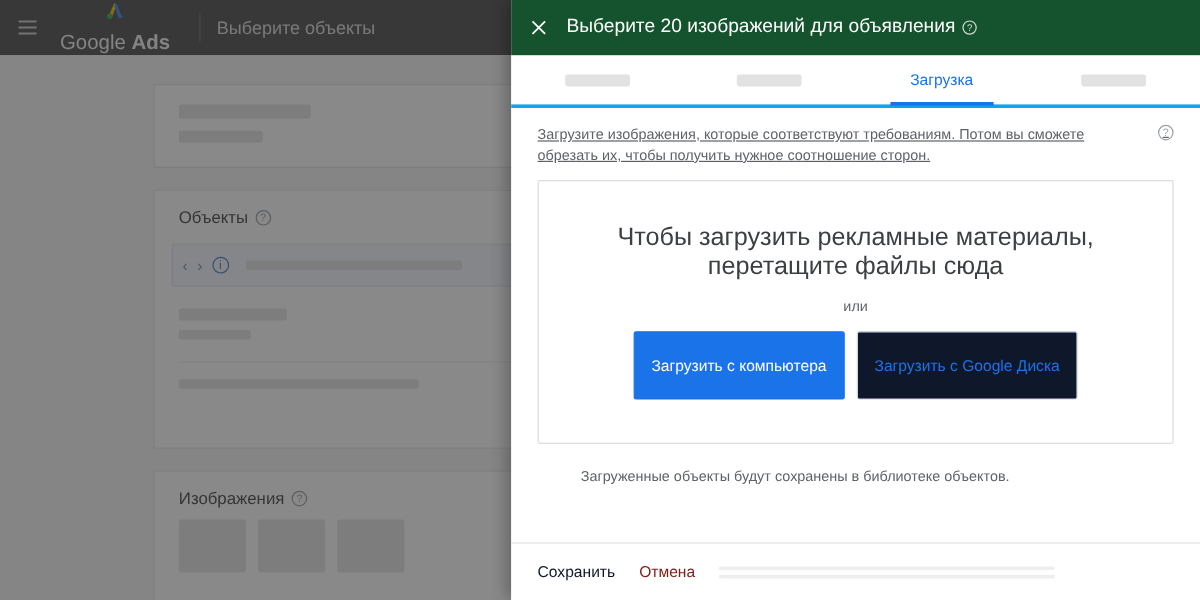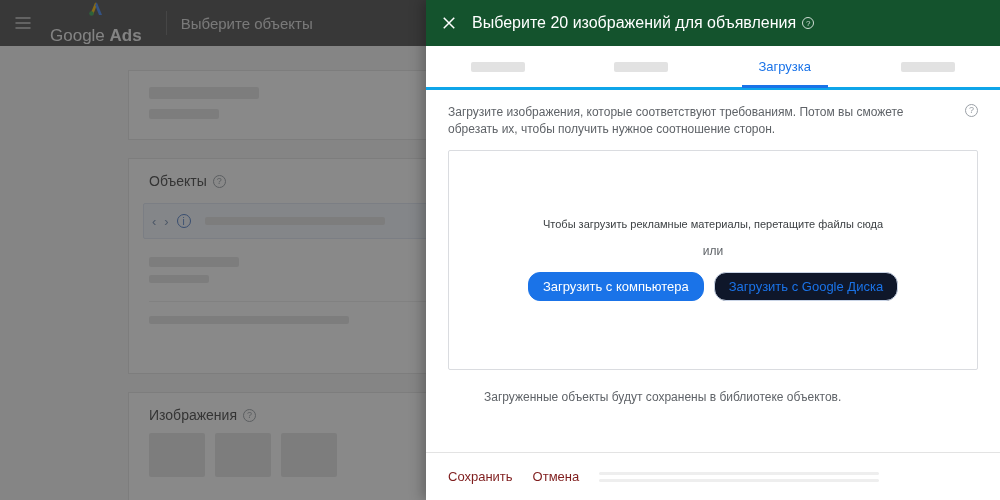--- a/index.html
+++ b/index.html
@@ -62,40 +62,40 @@
     display:inline-flex; align-items:center; justify-content:center; opacity:.8; }
 
   .tabs { display:flex; height:44px; border-bottom:3px solid #0ea5e9; align-items:flex-end; flex-shrink:0;}
   .tab { flex:1; display:flex; align-items:center; justify-content:center; height:100%;
     font-size:13px; color:#5a5a5a; position:relative; }
   .tab .tab-ph { width:54px; height:10px; background:#e2e2e2; border-radius:2px; }
   .tab.active { color:#1a73e8; font-weight:500; }
   .tab.active::after { content:""; position:absolute; left:20%; right:20%; bottom:-1px; height:3px; background:#1a73e8; }
 
   .panel-body { padding:14px 22px 0; flex:1; overflow:hidden; }
-  .instr { color:#5f6368; font-size:12px; line-height:1.4; display:flex; gap:14px; }
+  .instr { color:#5f6368; font-size:12px; line-height:1.4; display:flex; gap:14px;text-decoration:underline; }
   .dropzone {
     margin-top:12px; border:1px solid #dadce0; border-radius:2px; height:220px;
     display:flex; flex-direction:column; align-items:center; justify-content:center; gap:14px;
     padding:0 20px; text-align:center;
   }
-  .dz-head { font-size:11px; color:#3c4043; }
+  .dz-head { font-size:21px; color:#3c4043; }
   .dz-or { font-size:12px; color:#5f6368; }
   .dz-btns { display:flex; gap:10px; }
-  .btn { font-size:13px; padding:6px 14px; border-radius:12px; cursor:pointer; }
+  .btn { font-size:13px; padding:20px 14px; border-radius:2px; cursor:pointer; }
   .btn.primary { background:#1a73e8; color:#fff; border:1px solid #1a73e8; }
   .btn.secondary { background:#0f172a; color:#1a73e8; border:1px solid #c9d4e6; }
 
   .saved-note { color:#5f6368; font-size:12px; margin-top:20px;margin-left:36px; }
 
   .panel-foot {
     height:48px; border-top:1px solid #e3e3e3; display:flex; align-items:center;
     padding:0 22px; gap:20px; flex-shrink:0;
   }
-  .foot-save { color:#7f1d1d; font-size:13px; }
+  .foot-save { color:#0f172a; font-size:13px; }
   .foot-cancel { color:#7f1d1d; font-size:13px; font-weight:500; cursor:pointer; }
   .foot-lines { flex:1; display:flex; flex-direction:column; gap:4px; }
   .foot-lines .ph { height:3px; width:280px; background:#eee; }
 
   .help-q { width:13px; height:13px; border:1px solid #9aa0a6; color:#9aa0a6; border-radius:50%;
     font-size:9px; display:inline-flex; align-items:center; justify-content:center; flex-shrink:0;}
 </style>
 </head>
 <body>
 

